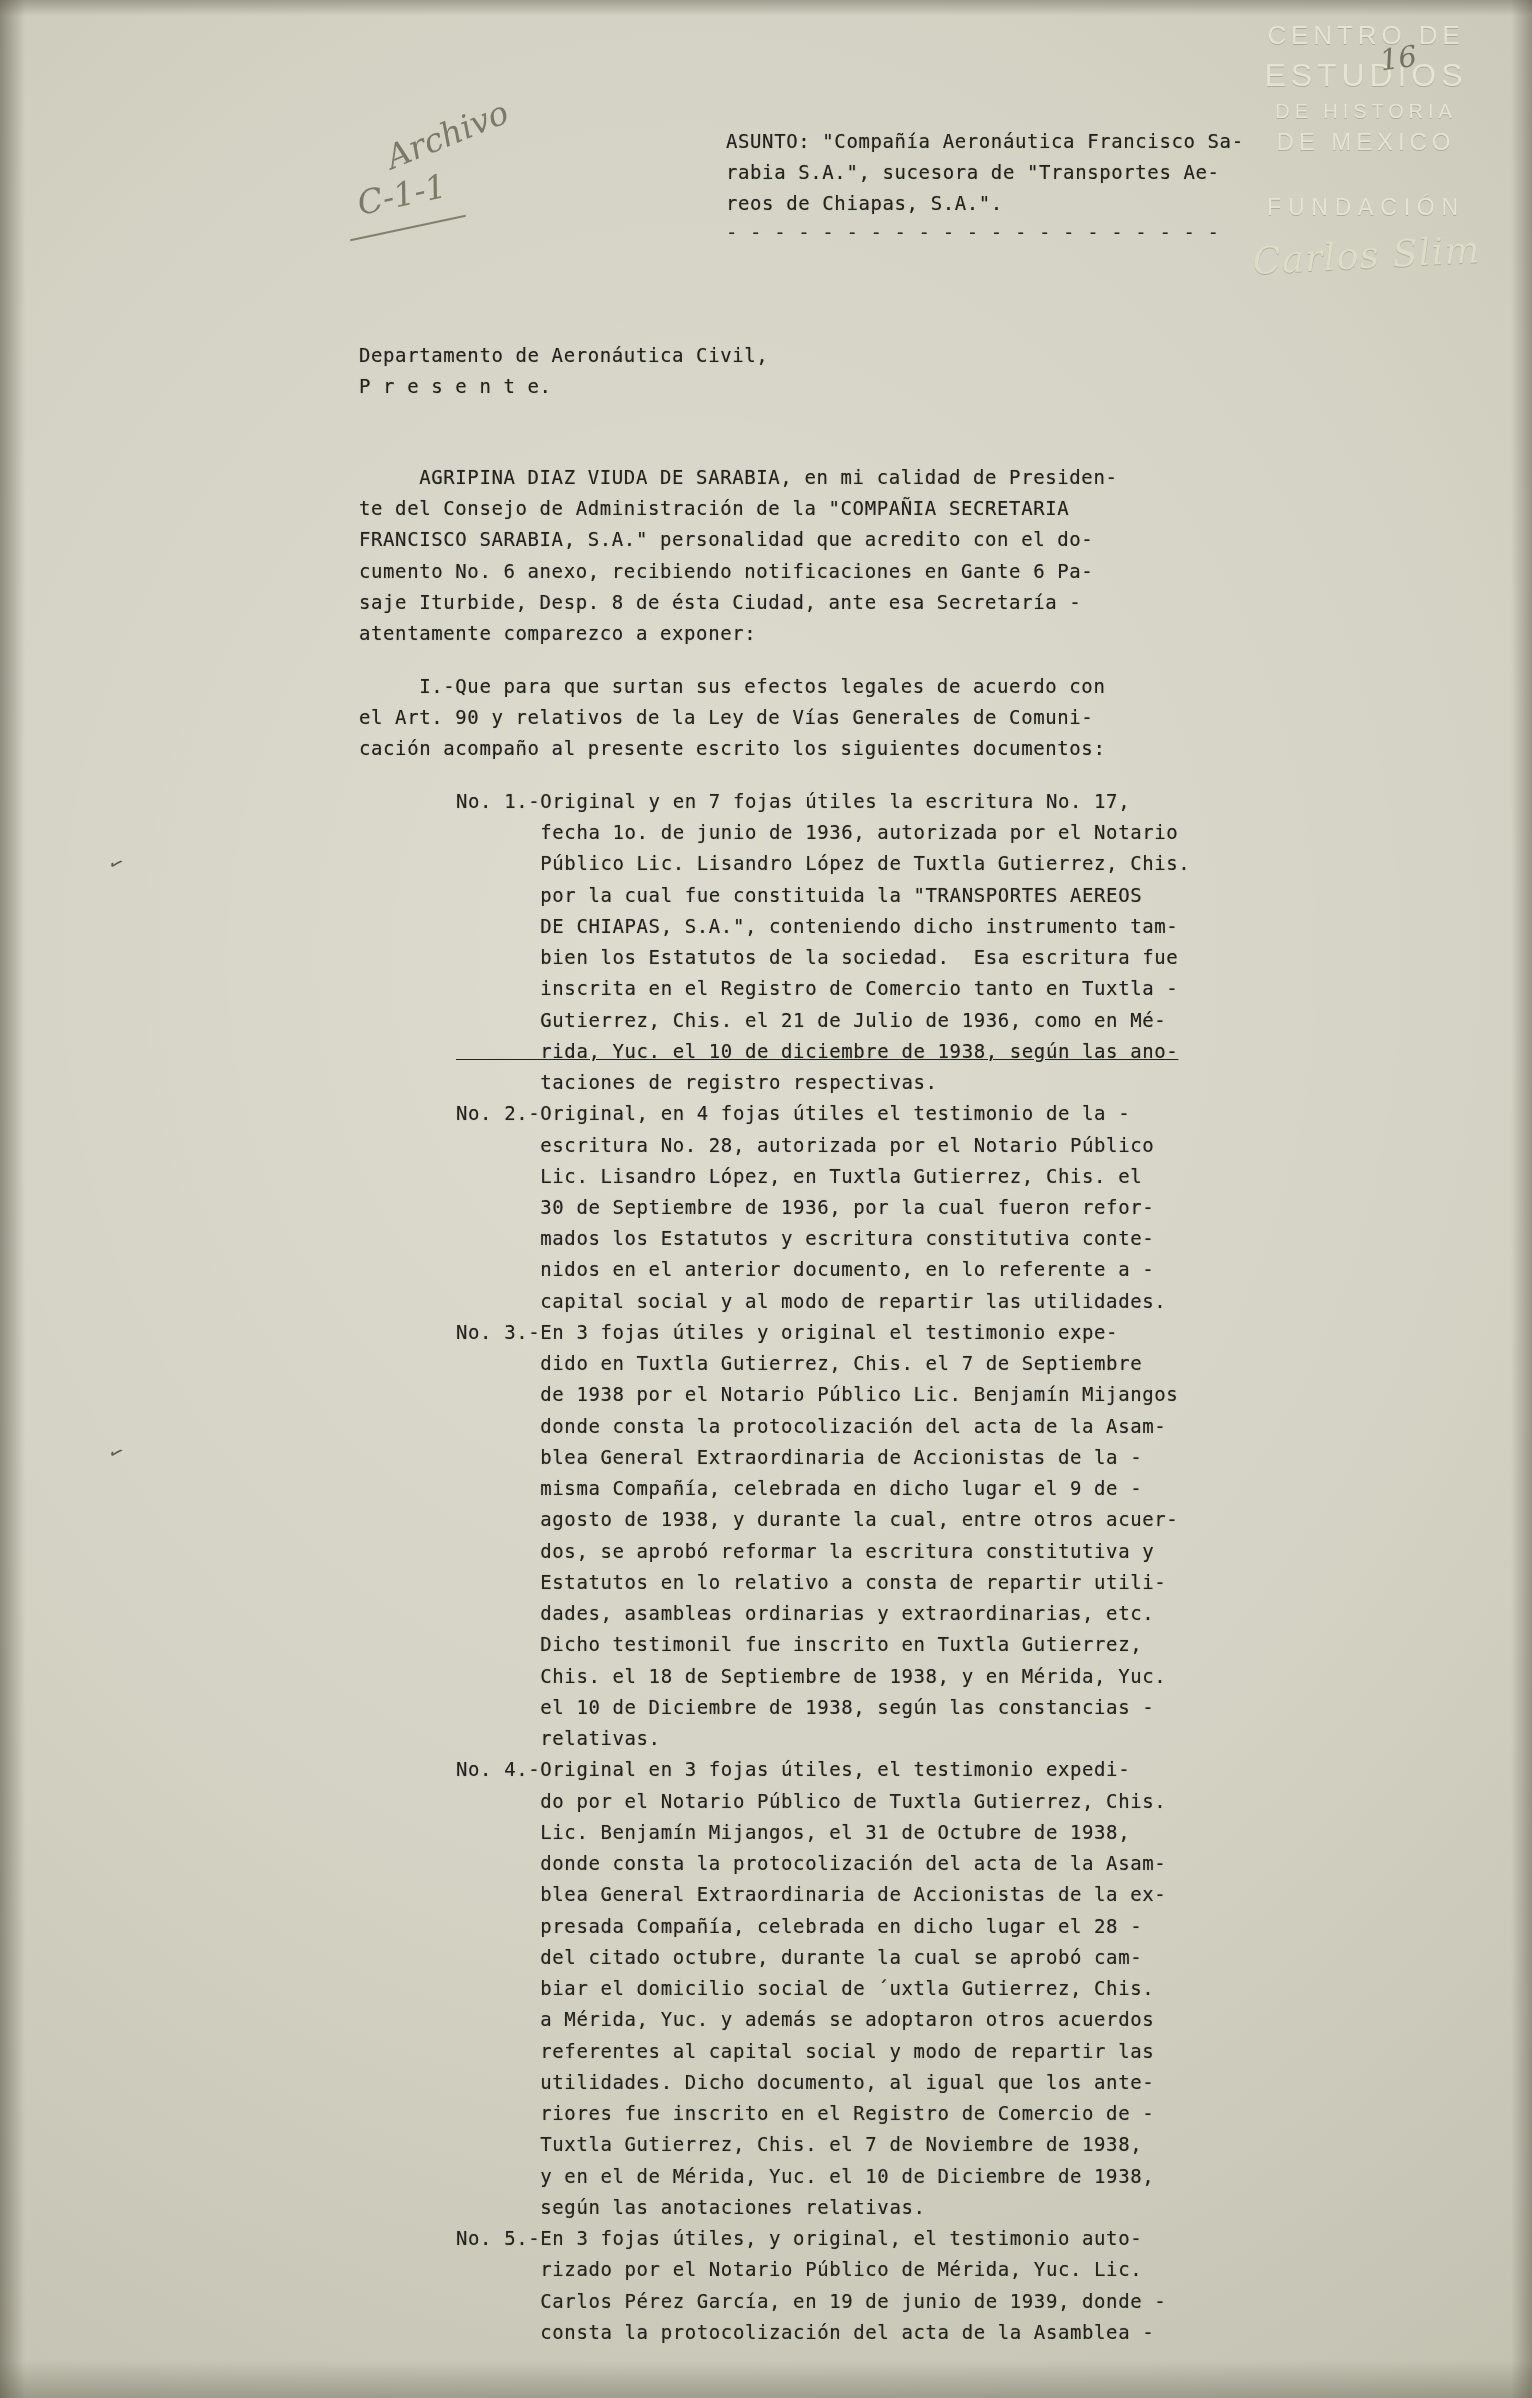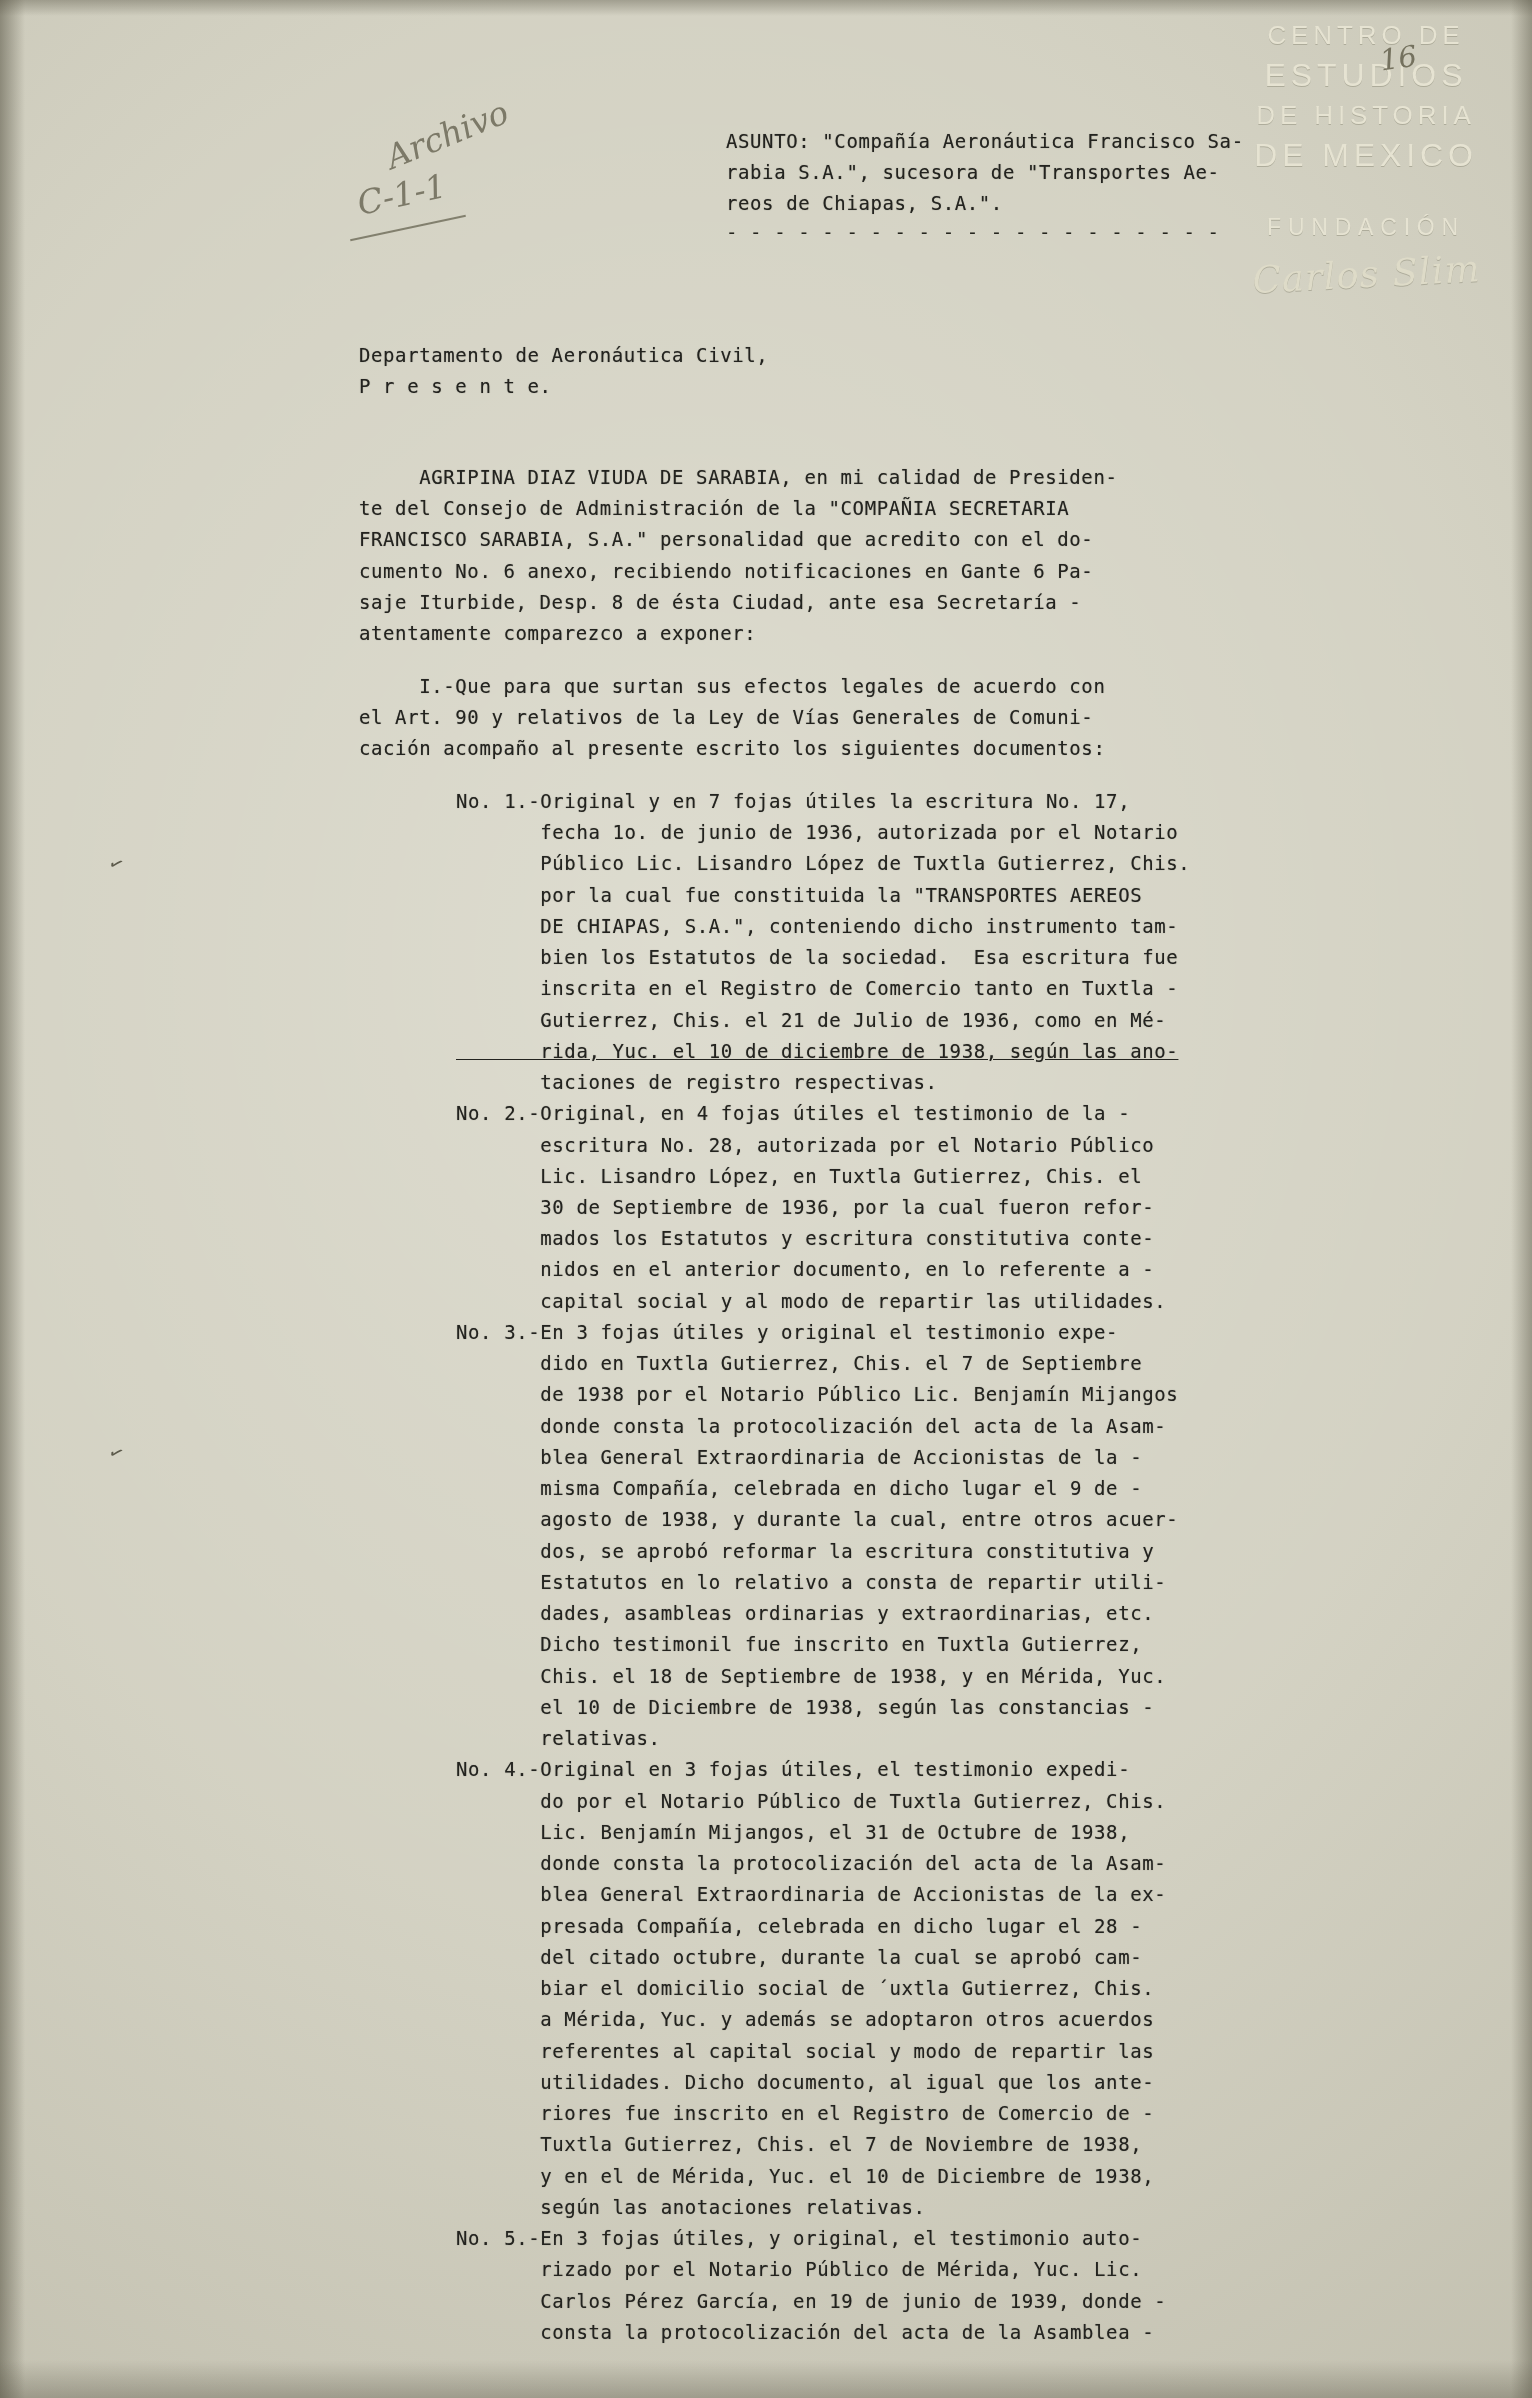--- a/index.html
+++ b/index.html
@@ -71,22 +71,22 @@
     text-align: center;
     color: #e6e3d2;
     font-family: "Liberation Sans", sans-serif;
     letter-spacing: 4.9px;
     line-height: 1.38;
     text-shadow: 0 1px 0 rgba(150,148,130,0.6);
     pointer-events: none;
   }
   .wm-l1 { font-size: 26px; }
   .wm-l2 { font-size: 32px; }
-  .wm-l3 { font-size: 26px; }
-  .wm-l4 { font-size: 32px; }
+  .wm-l3 { font-size: 20px; }
+  .wm-l4 { font-size: 24px; }
   .wm-l5 { font-size: 23px; margin-top: 34px; letter-spacing: 6.8px; }
   .wm-sign {
     margin-top: 5.8px;
     font-family: "DejaVu Serif", serif;
     font-style: italic;
     font-size: 37px;
     letter-spacing: 1px;
     color: #dedbc8;
     transform: rotate(-3deg);
   }

